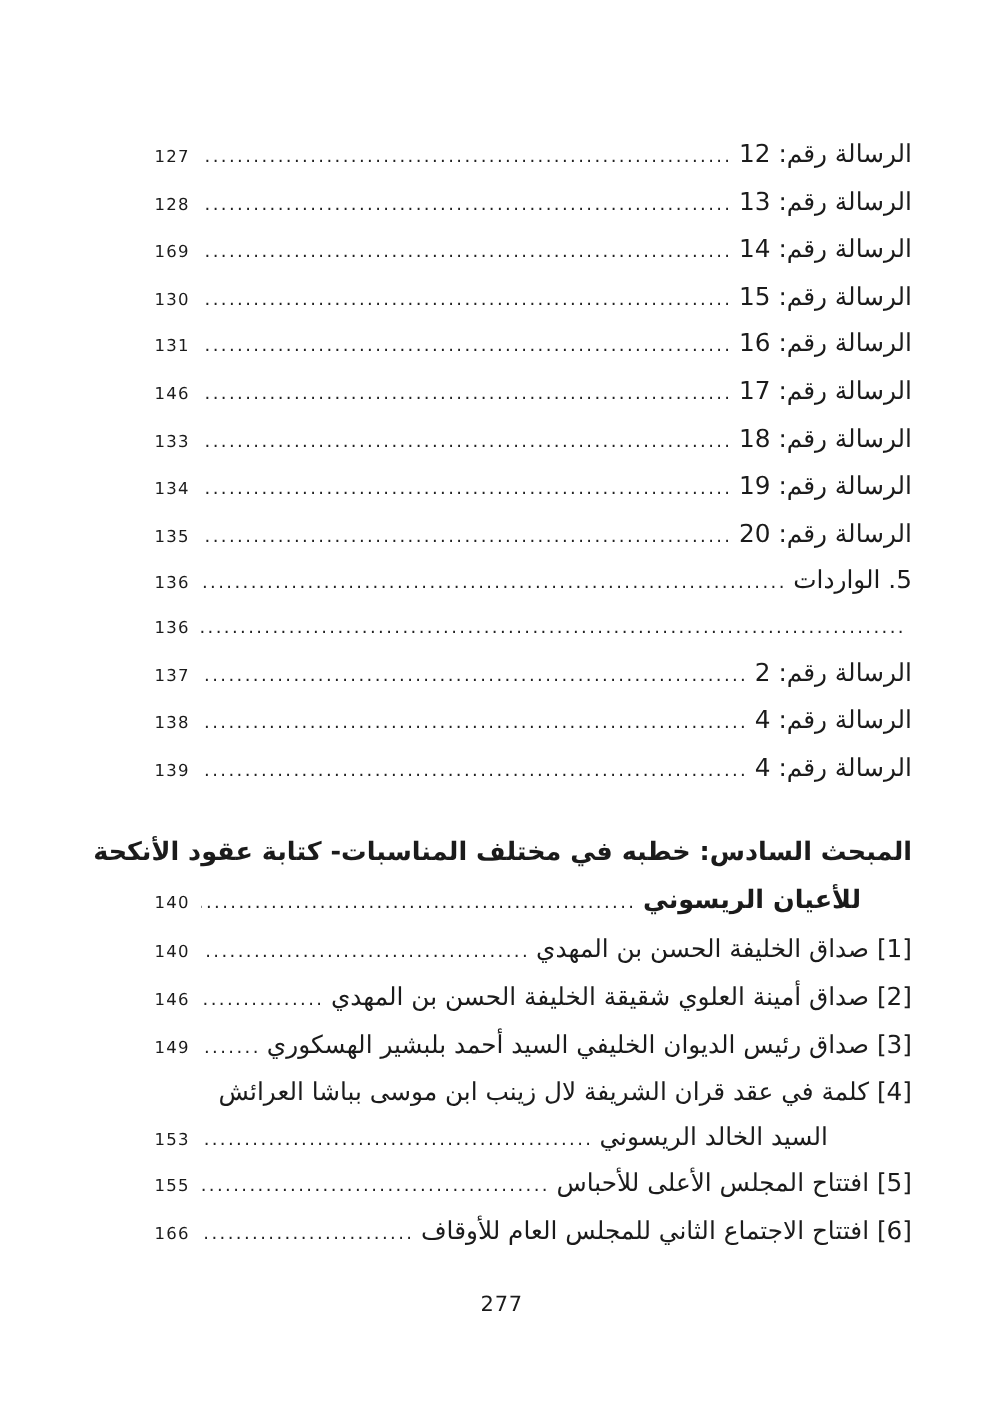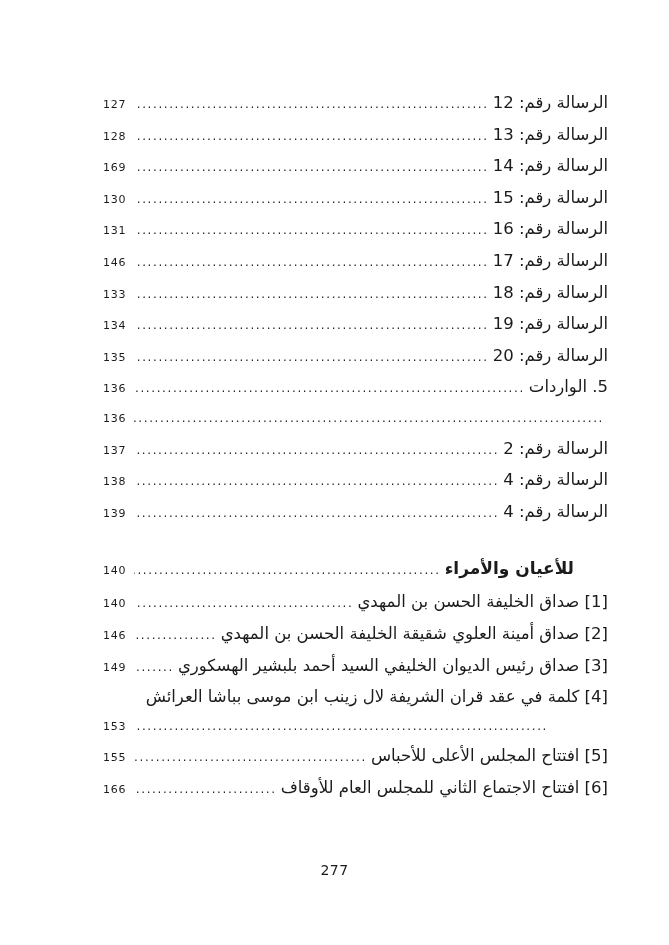--- a/index.html
+++ b/index.html
@@ -151,22 +151,25 @@
       <span class="label">الرسالة رقم: 4</span>
       <span class="dots"></span>
       <span class="pg">138</span>
     </div>
     <div class="row">
       <span class="label">الرسالة رقم: 4</span>
       <span class="dots"></span>
       <span class="pg">139</span>
     </div>
     <div class="gap"></div>
+    <div class="row heading">
+      <span class="label">المبحث السادس: خطبه في مختلف المناسبات- كتابة عقود الأنكحة</span>
+    </div>
     <div class="row heading-cont">
-      <span class="label">للأعيان والأمراء</span>
+      <span class="label">للأعيان الريسوني</span>
       <span class="dots"></span>
       <span class="pg">140</span>
     </div>
     <div class="row">
       <span class="label">[1] صداق الخليفة الحسن بن المهدي</span>
       <span class="dots"></span>
       <span class="pg">140</span>
     </div>
     <div class="row">
       <span class="label">[2] صداق أمينة العلوي شقيقة الخليفة الحسن بن المهدي</span>
@@ -175,20 +178,21 @@
     </div>
     <div class="row">
       <span class="label">[3] صداق رئيس الديوان الخليفي السيد أحمد بلبشير الهسكوري</span>
       <span class="dots"></span>
       <span class="pg">149</span>
     </div>
     <div class="row">
       <span class="label">[4] كلمة في عقد قران الشريفة لال زينب ابن موسى بباشا العرائش</span>
     </div>
     <div class="row cont">
+      <span class="label">السيد الخالد الريسوني</span>
       <span class="dots"></span>
       <span class="pg">153</span>
     </div>
     <div class="row">
       <span class="label">[5] افتتاح المجلس الأعلى للأحباس</span>
       <span class="dots"></span>
       <span class="pg">155</span>
     </div>
     <div class="row">
       <span class="label">[6] افتتاح الاجتماع الثاني للمجلس العام للأوقاف</span>

